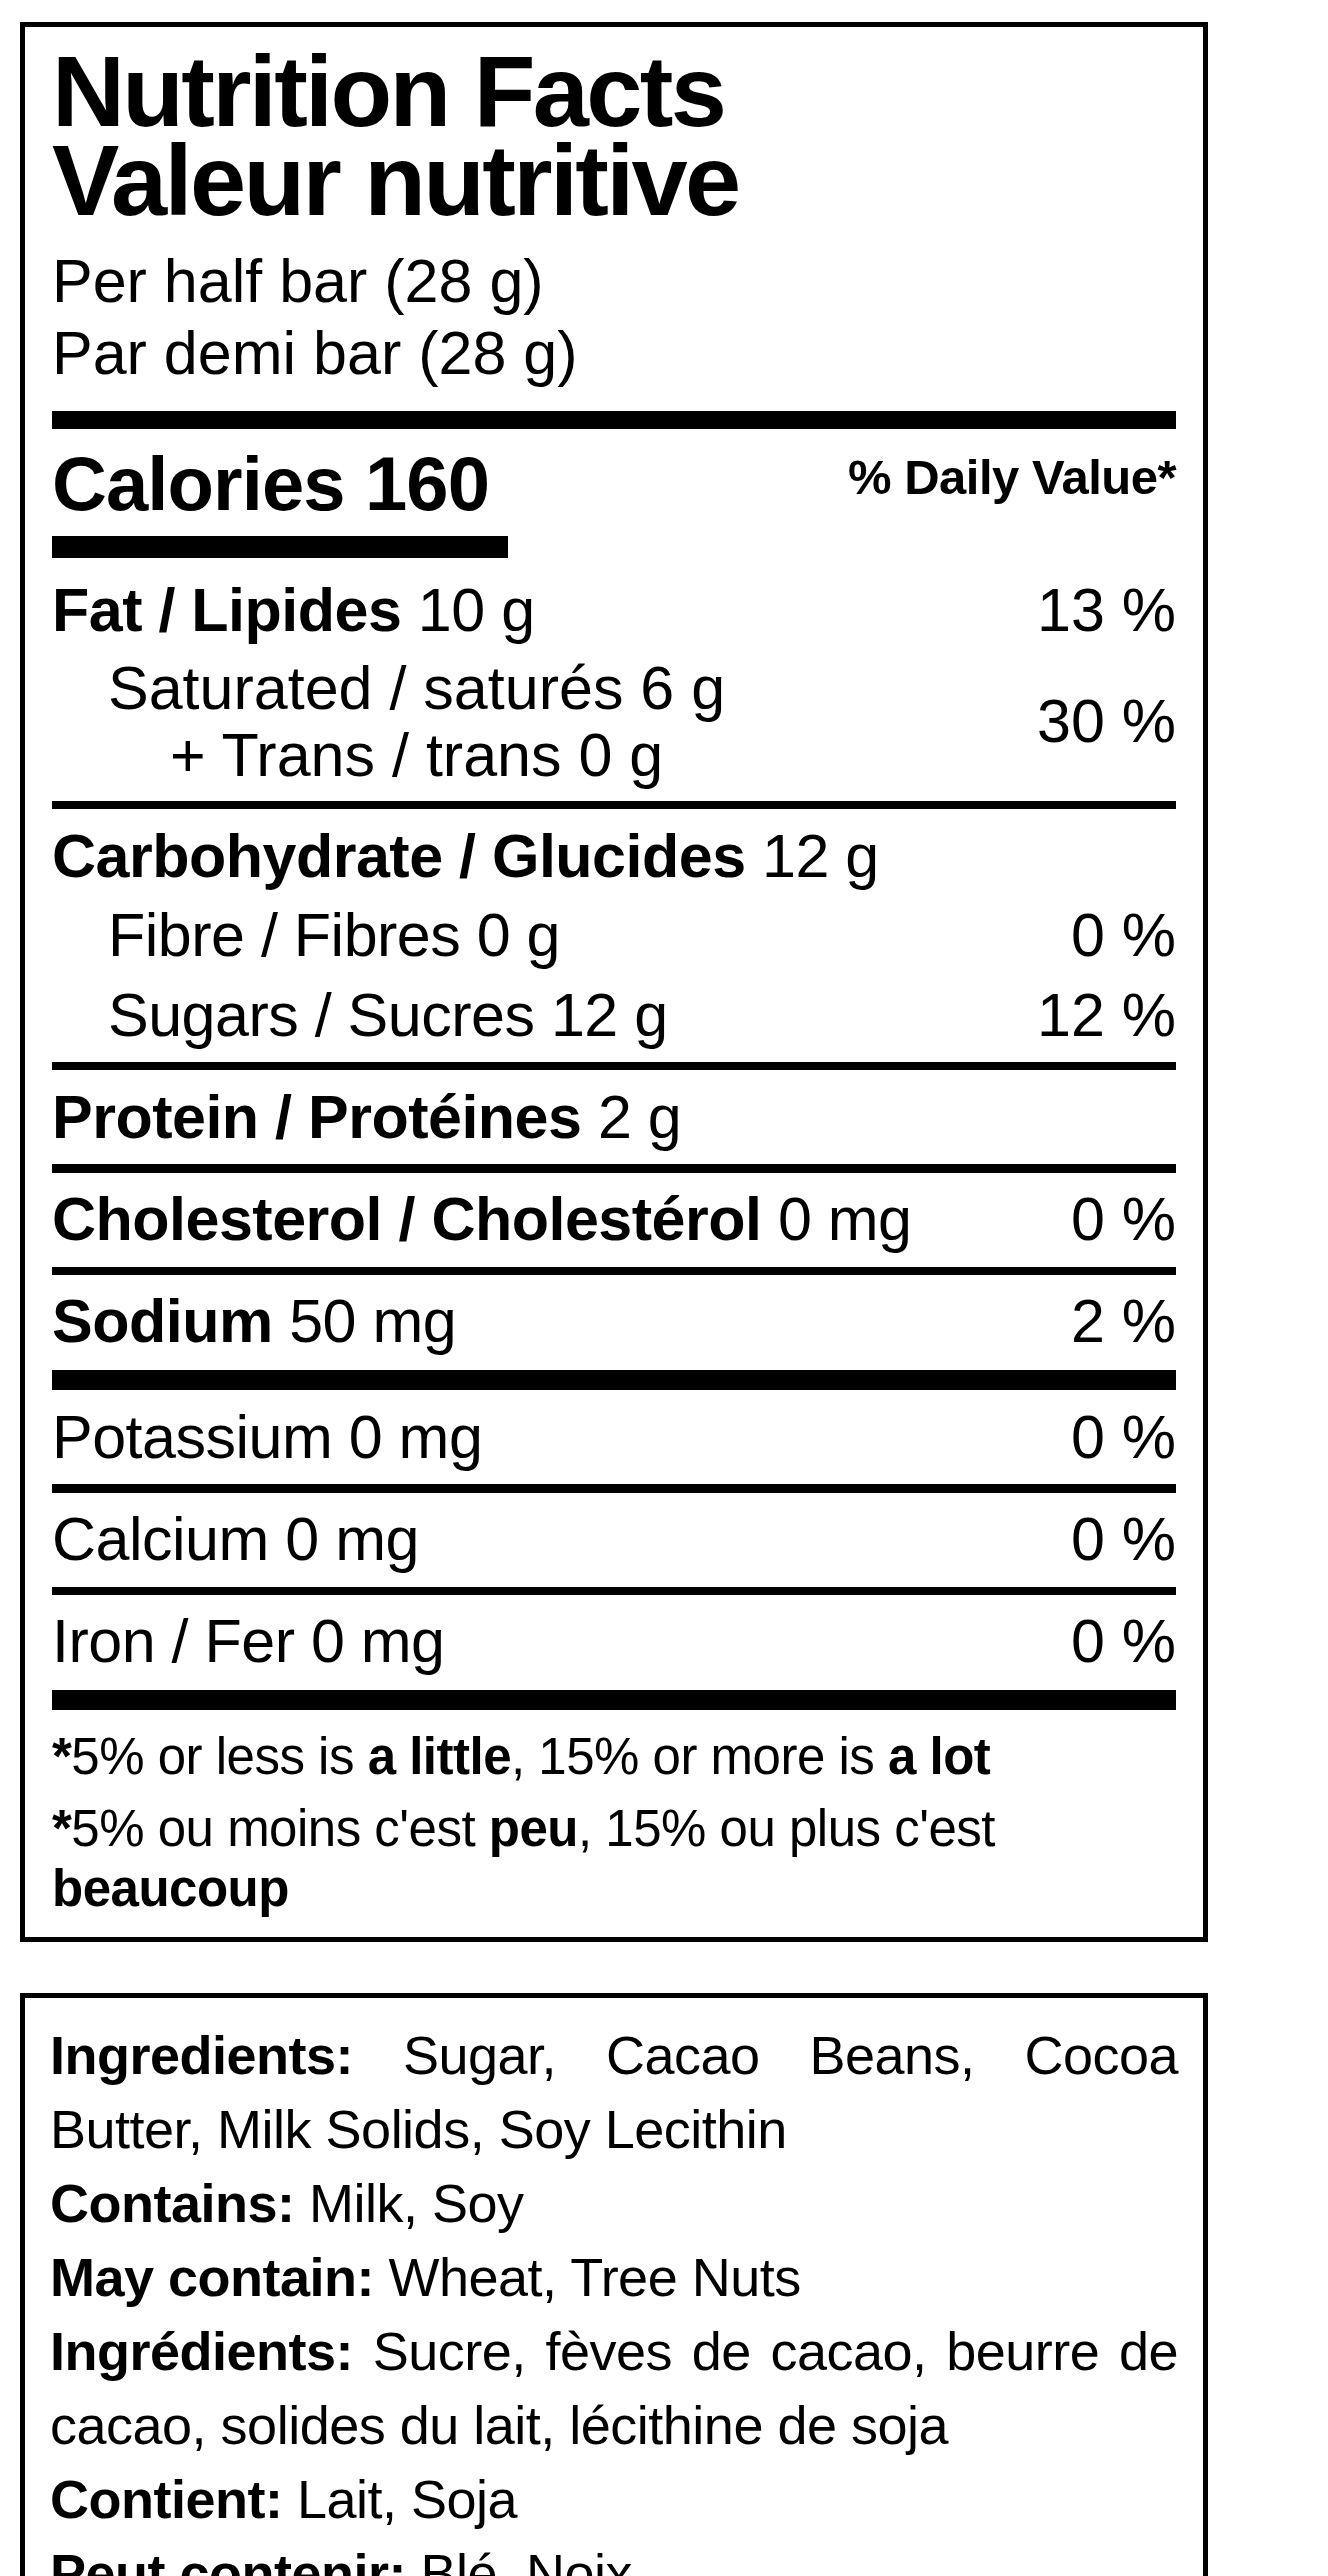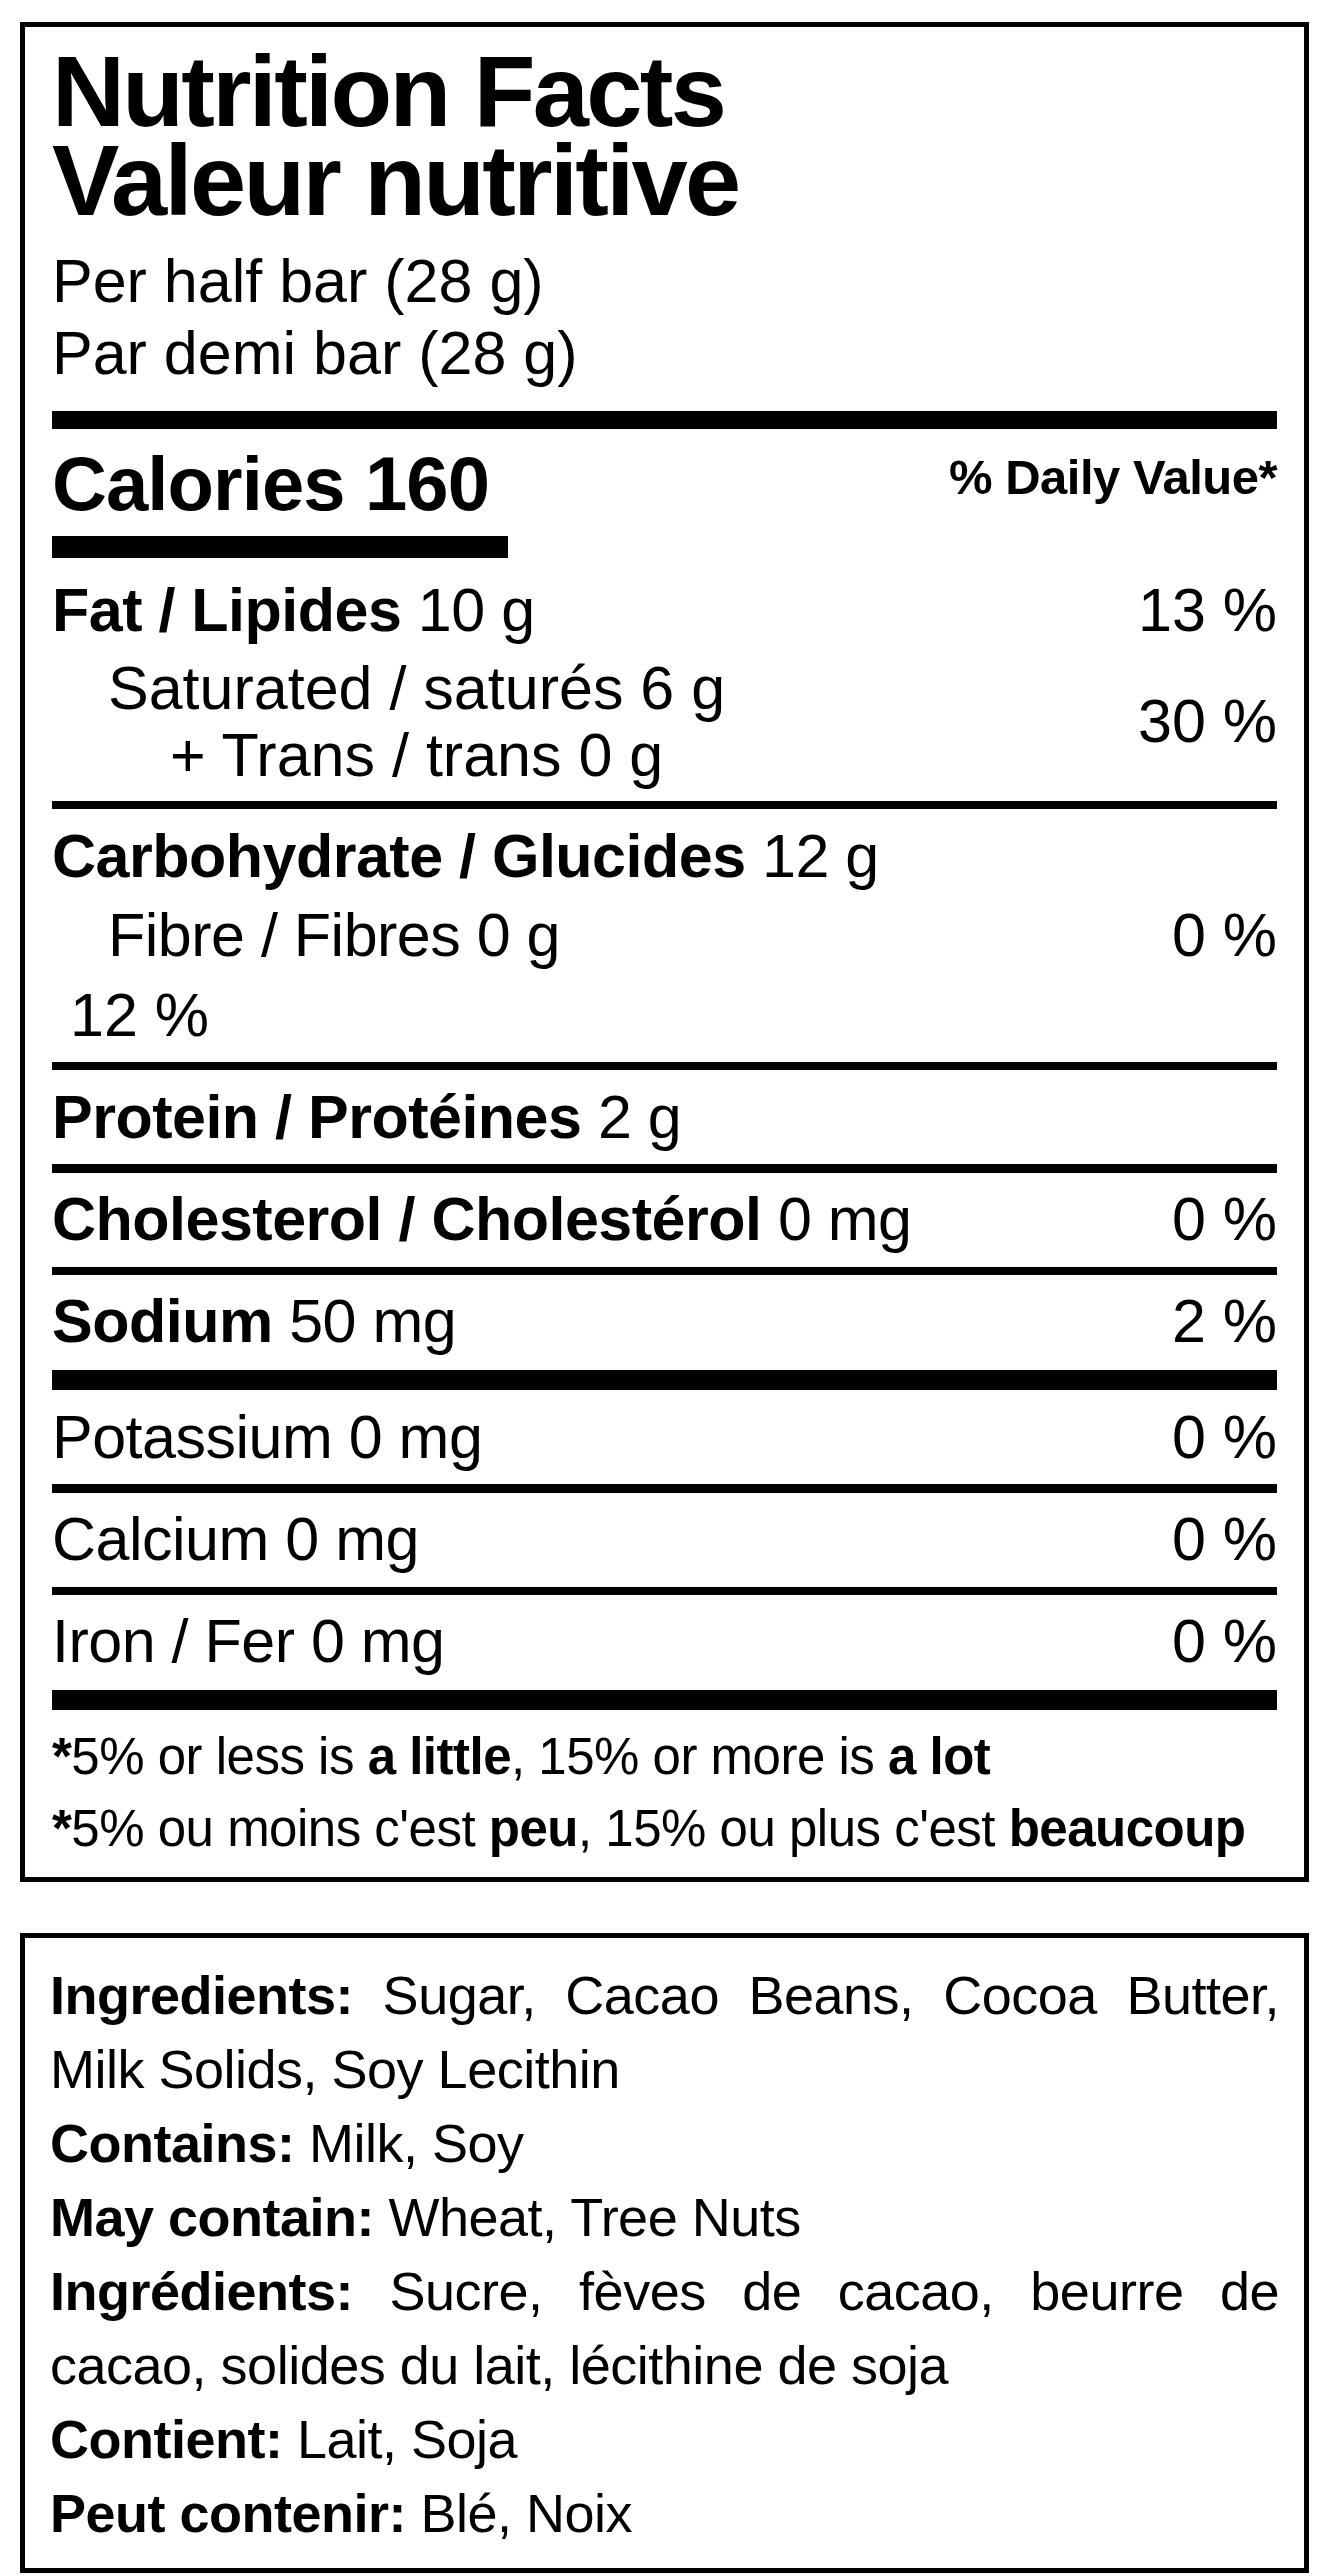--- a/index.html
+++ b/index.html
@@ -3,21 +3,21 @@
 <meta charset="utf-8">
 <style>
   html,body { margin:0; padding:0; background:#ffffff; }
   body {
     width:1329px; height:2576px;
     font-family:"Liberation Sans","DejaVu Sans",sans-serif;
     color:#000; -webkit-font-smoothing:antialiased;
   }
   .panel {
     box-sizing:border-box;
-    width:1289px; margin-left:20px;
+    width:1188px; margin-left:20px;
     border:5.4px solid #000;
     background:#fff;
   }
   .nf { margin-top:22px; padding:20px 27px 18px 27px; }
 
   .title { font-weight:bold; font-size:101px; line-height:89px; letter-spacing:-2.7px; }
   .serving { margin-top:20px; font-size:61px; line-height:72px; }
 
   .rule-fat   { height:18px; background:#000; margin-top:22px; }
   .hr         { height:8.1px;  background:#000; margin-top:14.5px; }
@@ -90,20 +90,21 @@
     <div class="nm"><span class="b">Carbohydrate / Glucides</span> <span>12 g</span></div>
     <div class="pct"></div>
   </div>
 
   <div class="row">
     <div class="nm sub">Fibre / Fibres 0 g</div>
     <div class="pct">0 %</div>
   </div>
 
   <div class="row">
+    <div class="nm sub">Sugars / Sucres 12 g</div>
     <div class="pct">12 %</div>
   </div>
 
   <div class="hr"></div>
 
   <div class="row">
     <div class="nm"><span class="b">Protein / Protéines</span> <span>2 g</span></div>
     <div class="pct"></div>
   </div>
 

